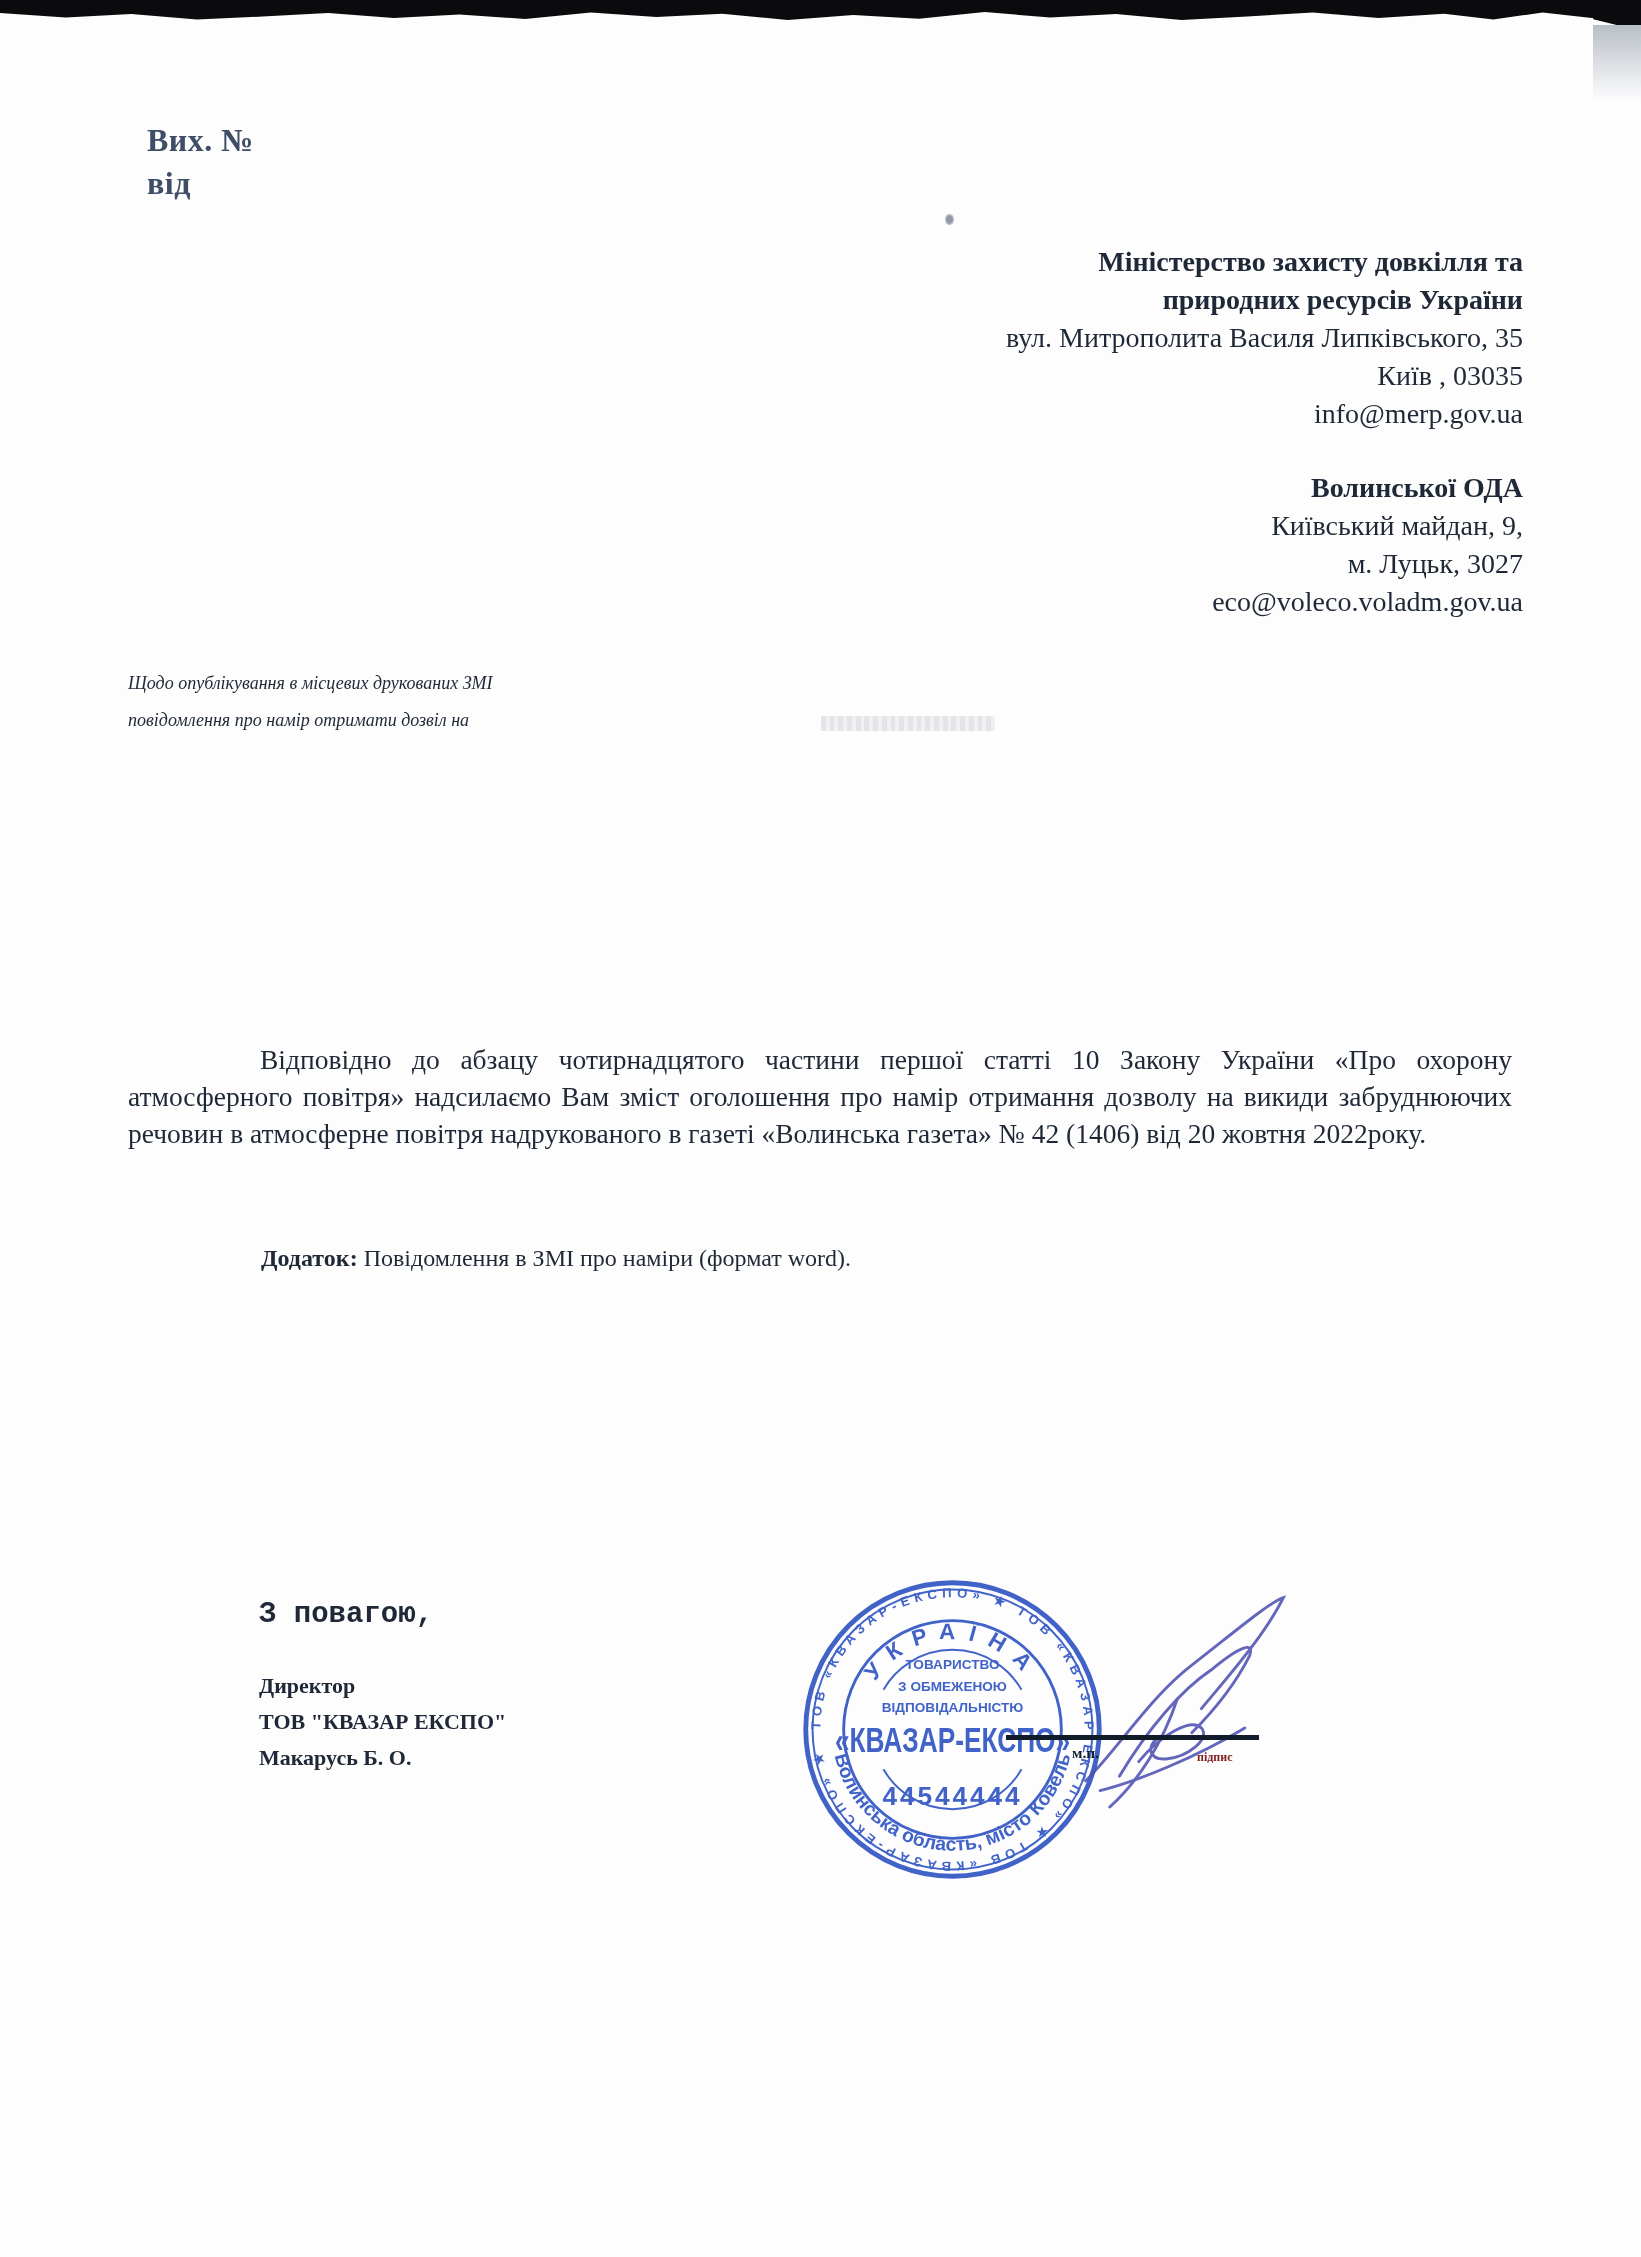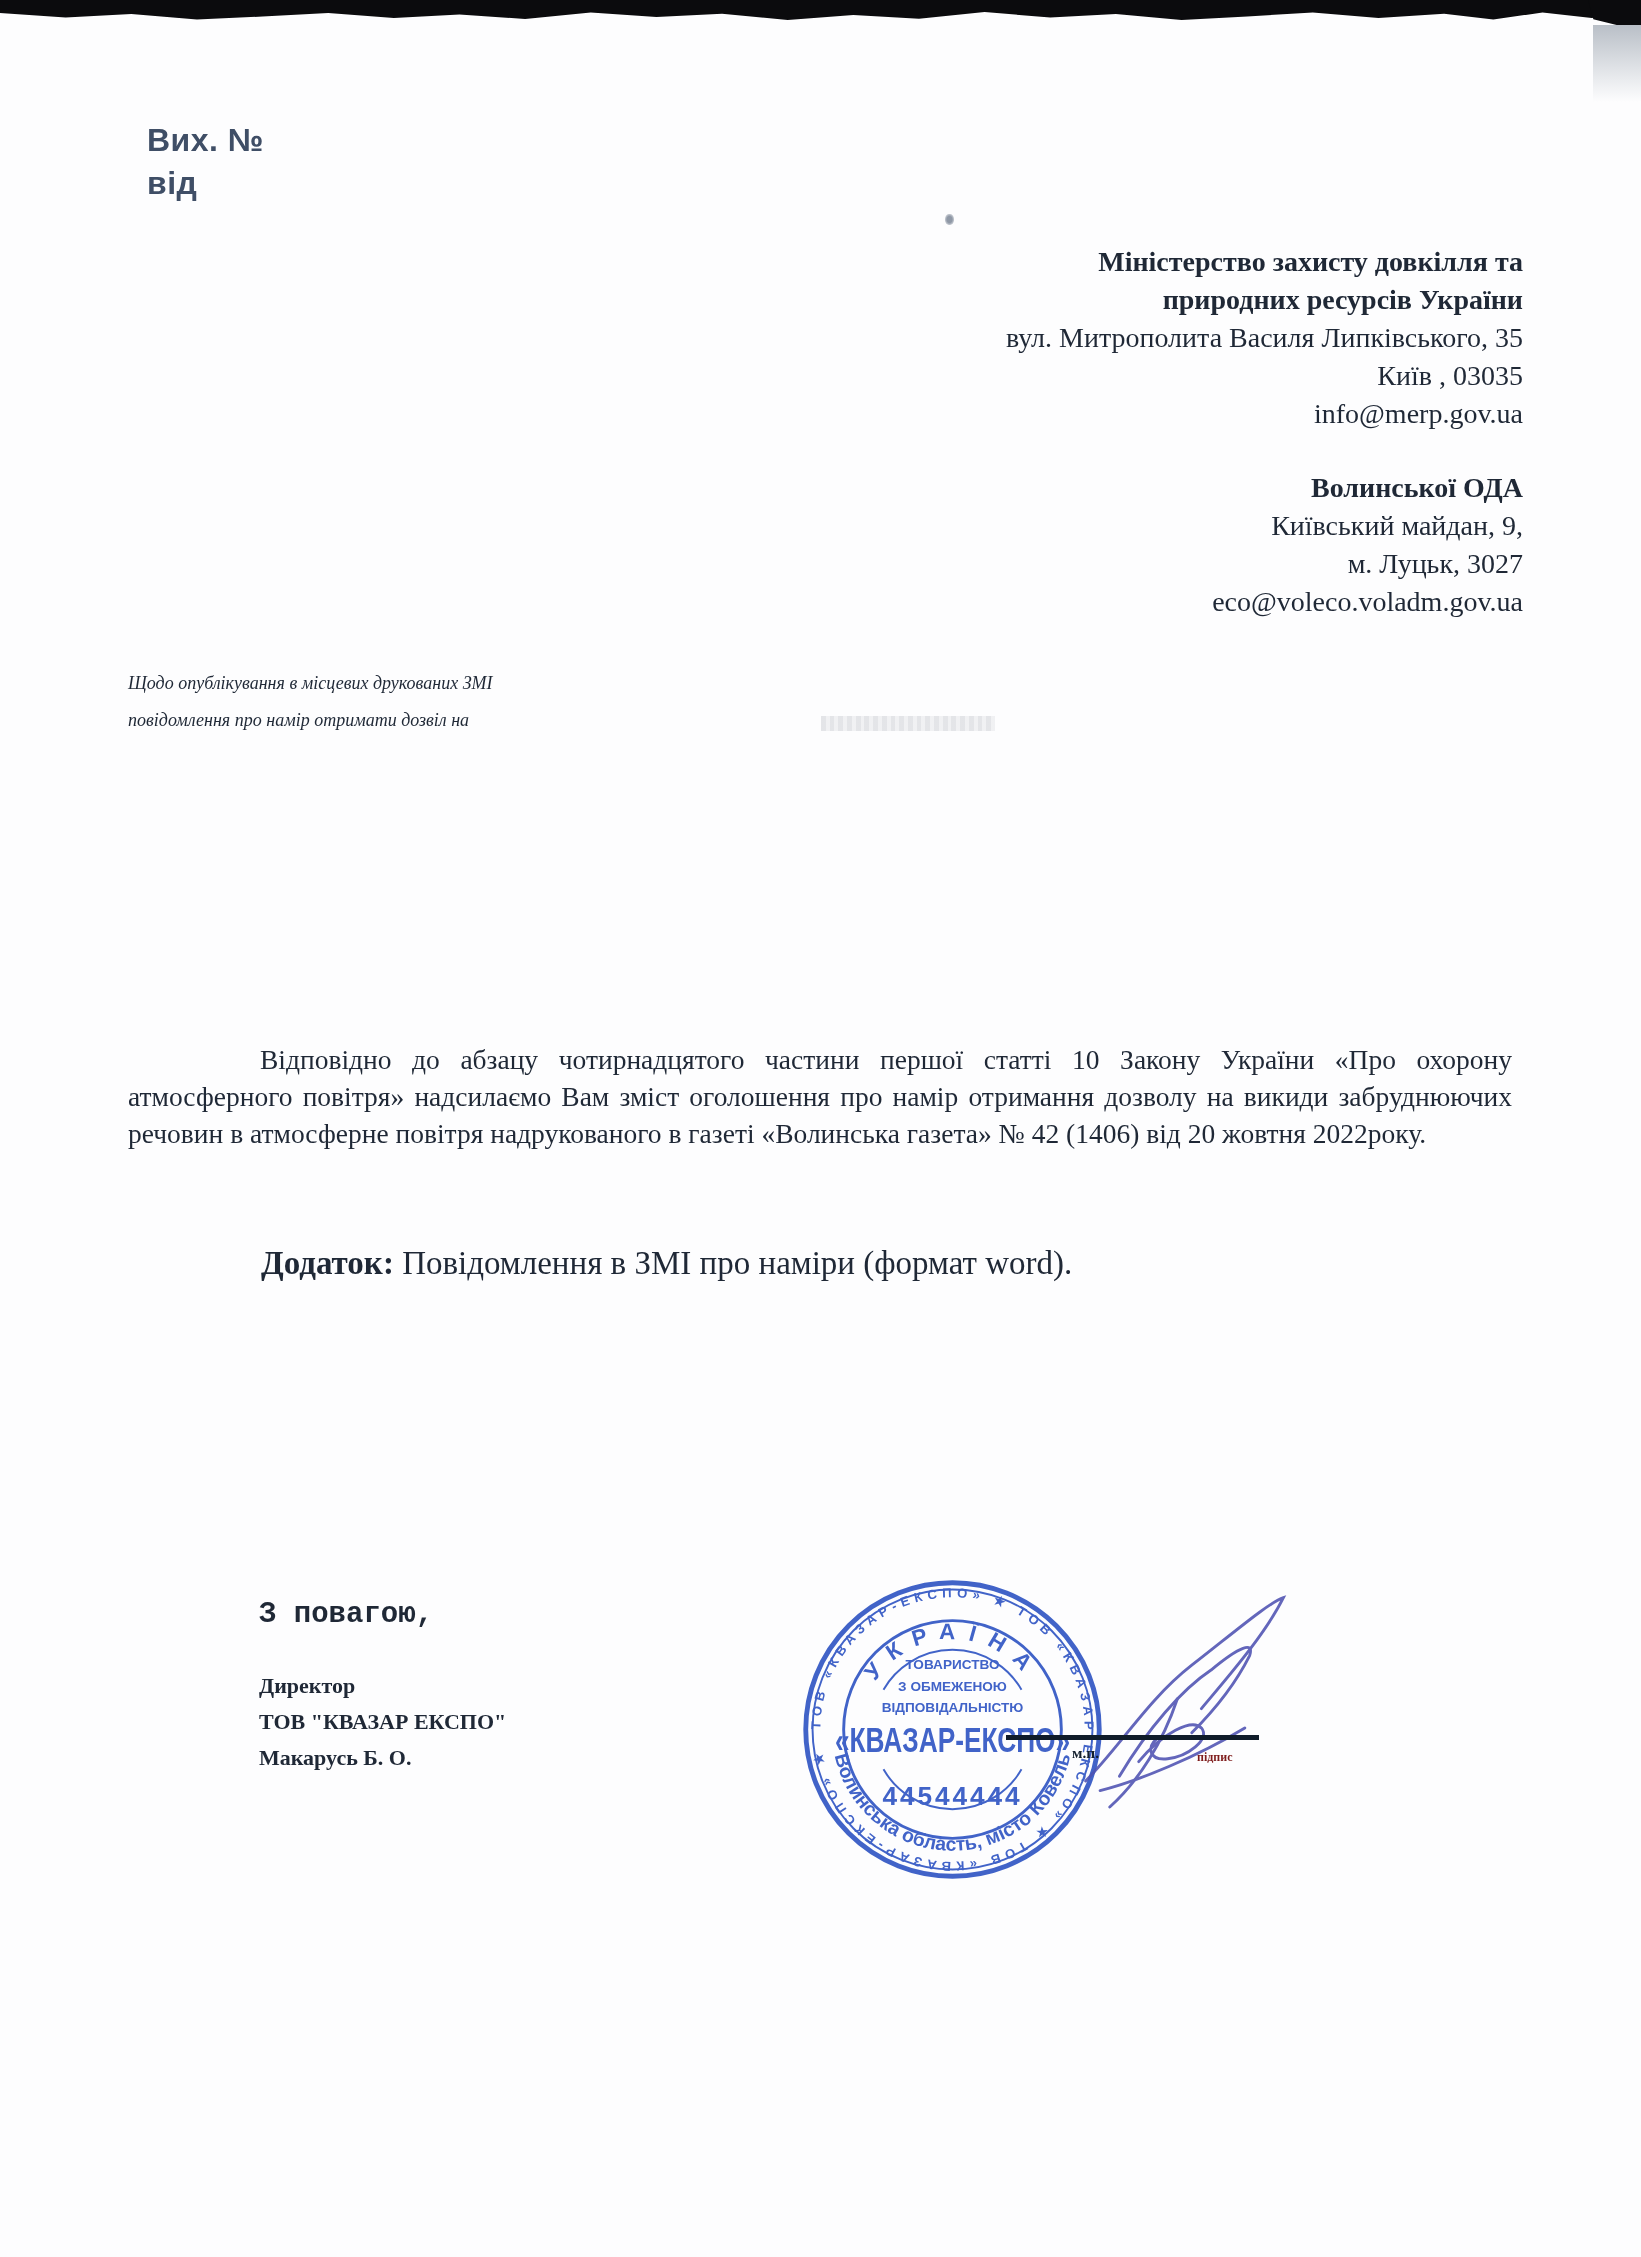--- a/index.html
+++ b/index.html
@@ -25,37 +25,37 @@
   .speck{
     position:absolute;left:945px;top:214px;width:8.7px;height:10.6px;border-radius:45%;
     background:radial-gradient(#8f98a6 40%,rgba(160,168,180,0));
   }
   .smudge{
     position:absolute;left:821px;top:716px;width:174px;height:15.4px;opacity:.55;
     background:repeating-linear-gradient(90deg,#cfd1d6 0 4.8px,#e6e7ea 4.8px 8.7px);
   }
   
   .ref{
-    position:absolute;left:147px;font-family:Liberation Sans, sans-serif;
+    position:absolute;left:147px;font-family:Liberation Serif, serif;
     font-weight:bold;font-size:32px;color:#3f4e66;letter-spacing:0.5px;
   }
   
   .addr-block{position:absolute;left:828px;width:695px;font-size:28px;line-height:38px;text-align:right;}
   .addr-block .nm{font-weight:bold;}
   
   .subject{
     position:absolute;left:128px;top:665px;width:676px;
     font-style:italic;font-size:18px;line-height:37px;
   }
   
   .body-par{
     position:absolute;left:128px;top:1041px;width:1384px;
     font-size:27.5px;line-height:37px;text-align:justify;text-indent:132px;
   }
-  .attachment{position:absolute;left:261px;top:1245px;font-size:33px;}
+  .attachment{position:absolute;left:261px;top:1245px;font-size:24px;}
   .attachment b{font-weight:bold;}
   
   .closing{position:absolute;left:259px;top:1598px;font-weight:bold;font-size:29px;font-family:Liberation Mono, monospace;}
   .signer{position:absolute;left:259px;top:1668px;font-weight:bold;font-size:22px;line-height:36px;}
   
   .stamp{position:absolute;left:797px;top:1574px;width:311px;height:311px;opacity:.9;}
   .sig-svg{position:absolute;left:994px;top:1554px;width:328px;height:261px;}
   .sig-line{position:absolute;left:1006px;top:1735px;width:253px;height:4.8px;background:#101c2a;}
   .mp{position:absolute;left:1072px;top:1744px;font-weight:bold;font-size:15.4px;color:#14202e;}
   .caption{position:absolute;left:1197px;top:1750px;font-weight:bold;font-size:12px;color:#7f1d1d;}

